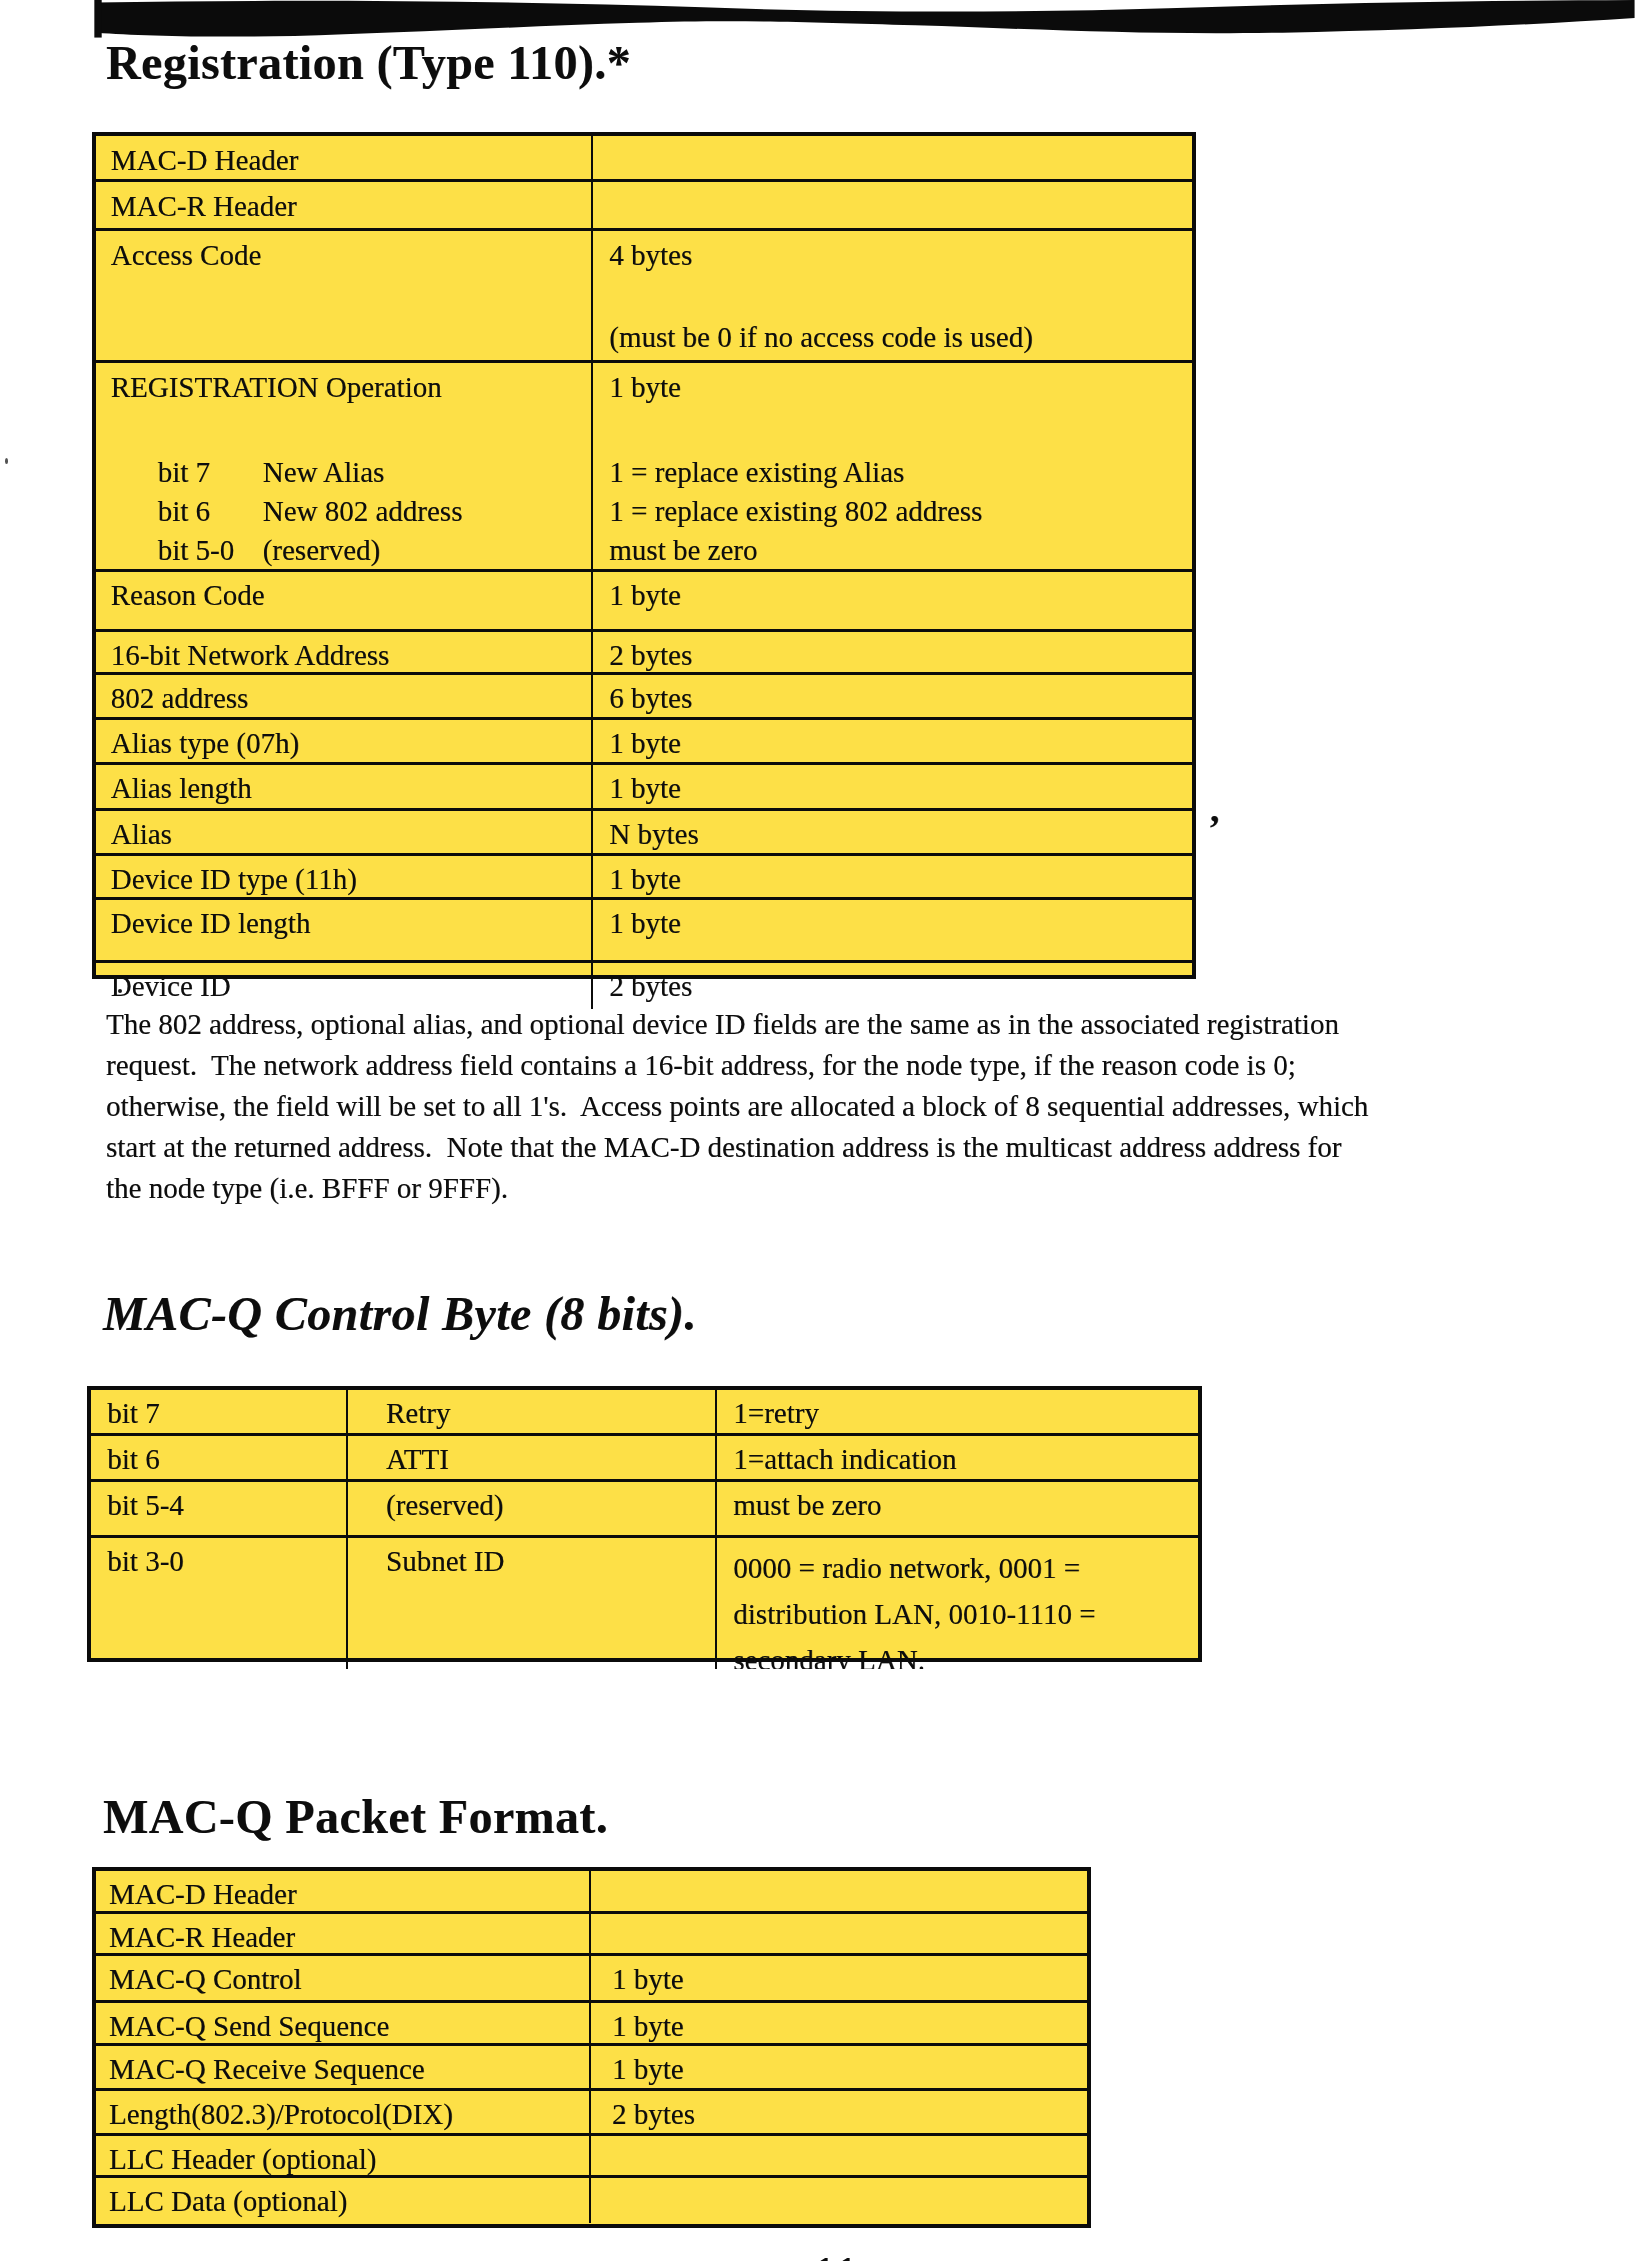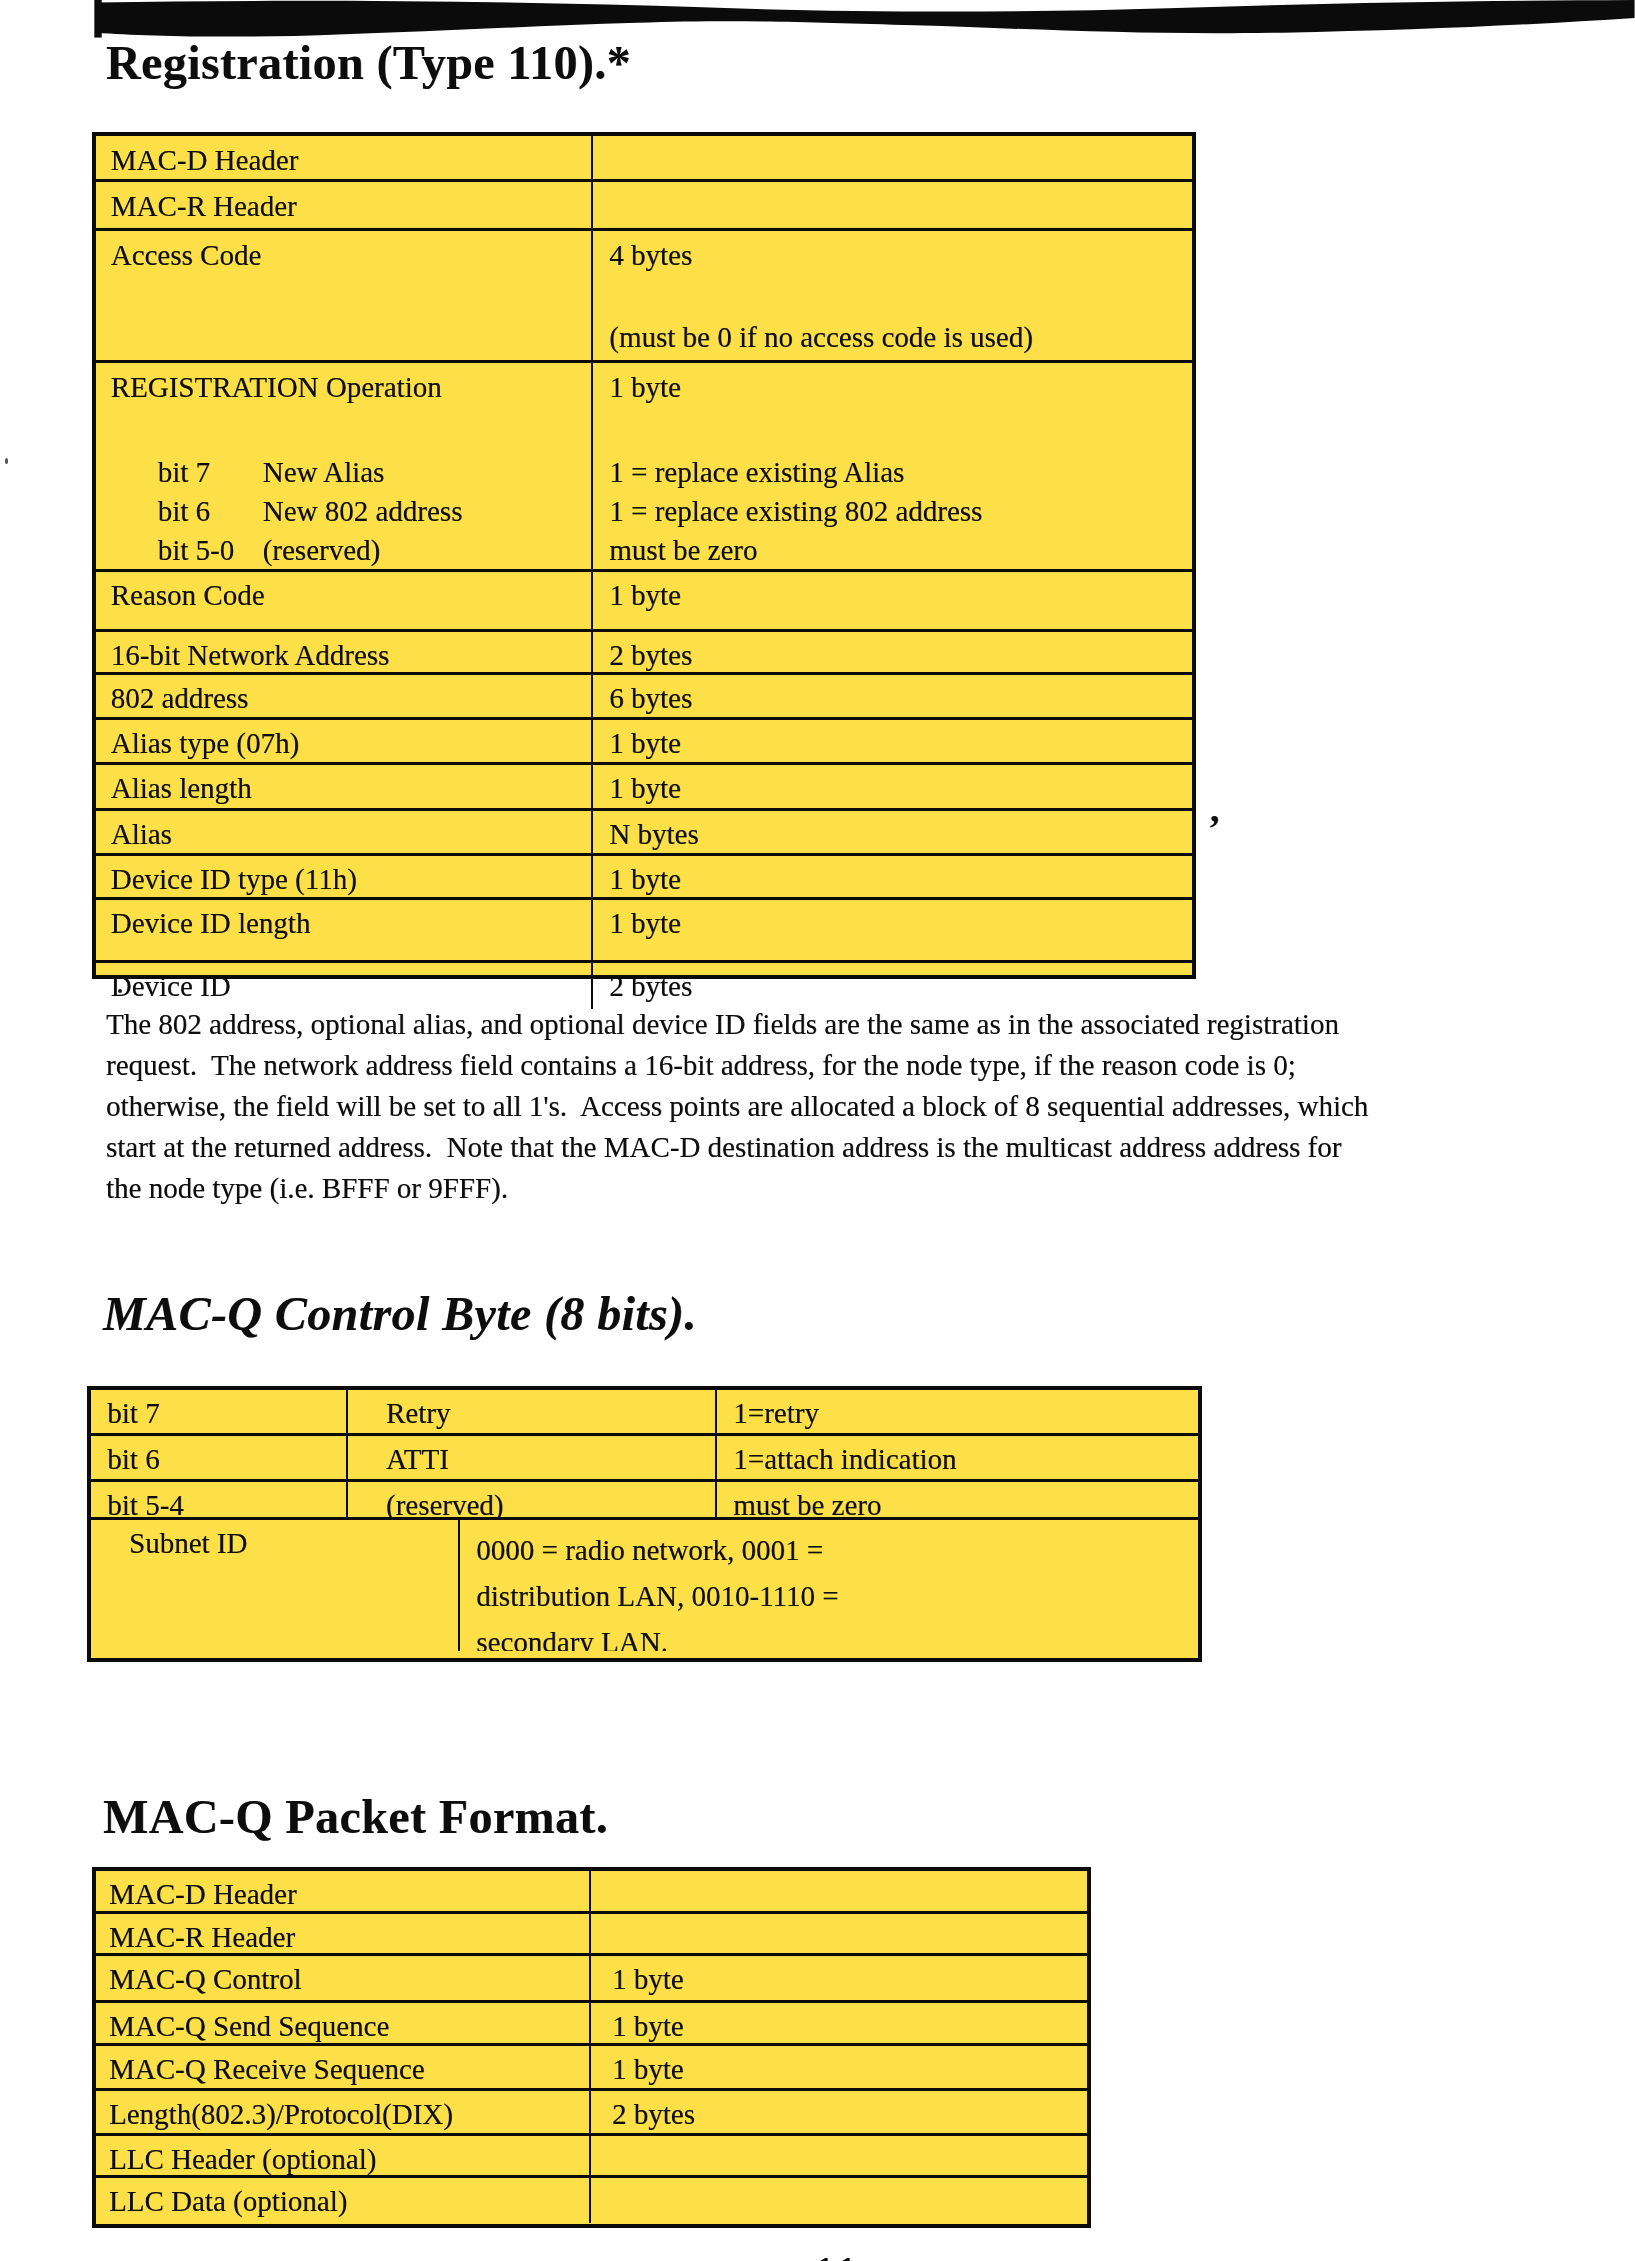--- a/index.html
+++ b/index.html
@@ -193,26 +193,27 @@
     <div class="tr" style="height:46px">
       <div class="td c1">bit 7</div>
       <div class="td c2">Retry</div>
       <div class="td c3">1=retry</div>
     </div>
     <div class="tr" style="height:46px">
       <div class="td c1">bit 6</div>
       <div class="td c2">ATTI</div>
       <div class="td c3">1=attach indication</div>
     </div>
-    <div class="tr" style="height:38px">
+    <div class="tr" style="height:56px">
       <div class="td c1">bit 5-4</div>
       <div class="td c2">(reserved)</div>
       <div class="td c3">must be zero</div>
     </div>
     <div class="tr" style="height:131px">
+      <div class="td c1">bit 3-0</div>
       <div class="td c2">Subnet ID</div>
       <div class="td c3">
         <div class="dl">0000 = radio network, 0001 =</div>
         <div class="dl">distribution LAN, 0010-1110 =</div>
         <div class="dl">secondary LAN.</div>
       </div>
     </div>
   </div>
 
   <div id="h3" class="h ink">MAC-Q Packet Format.</div>

